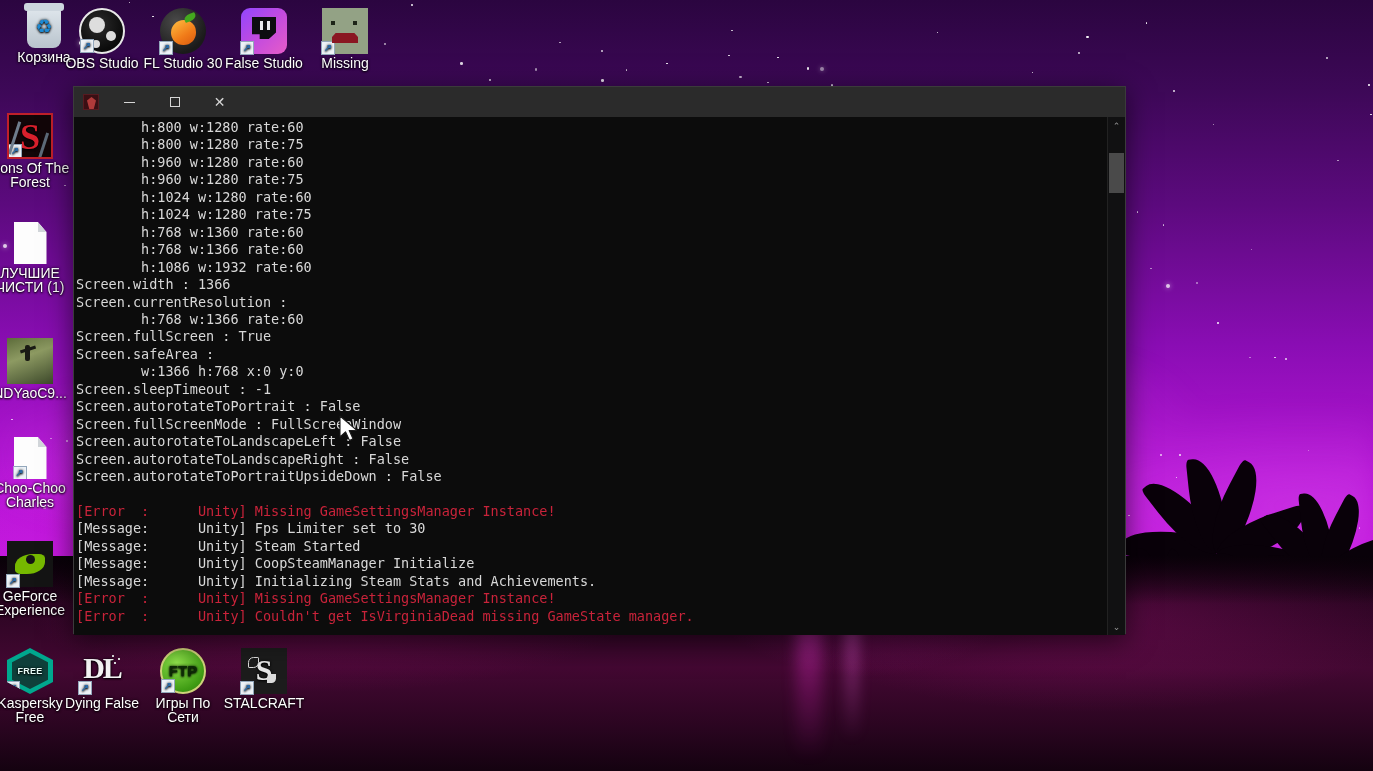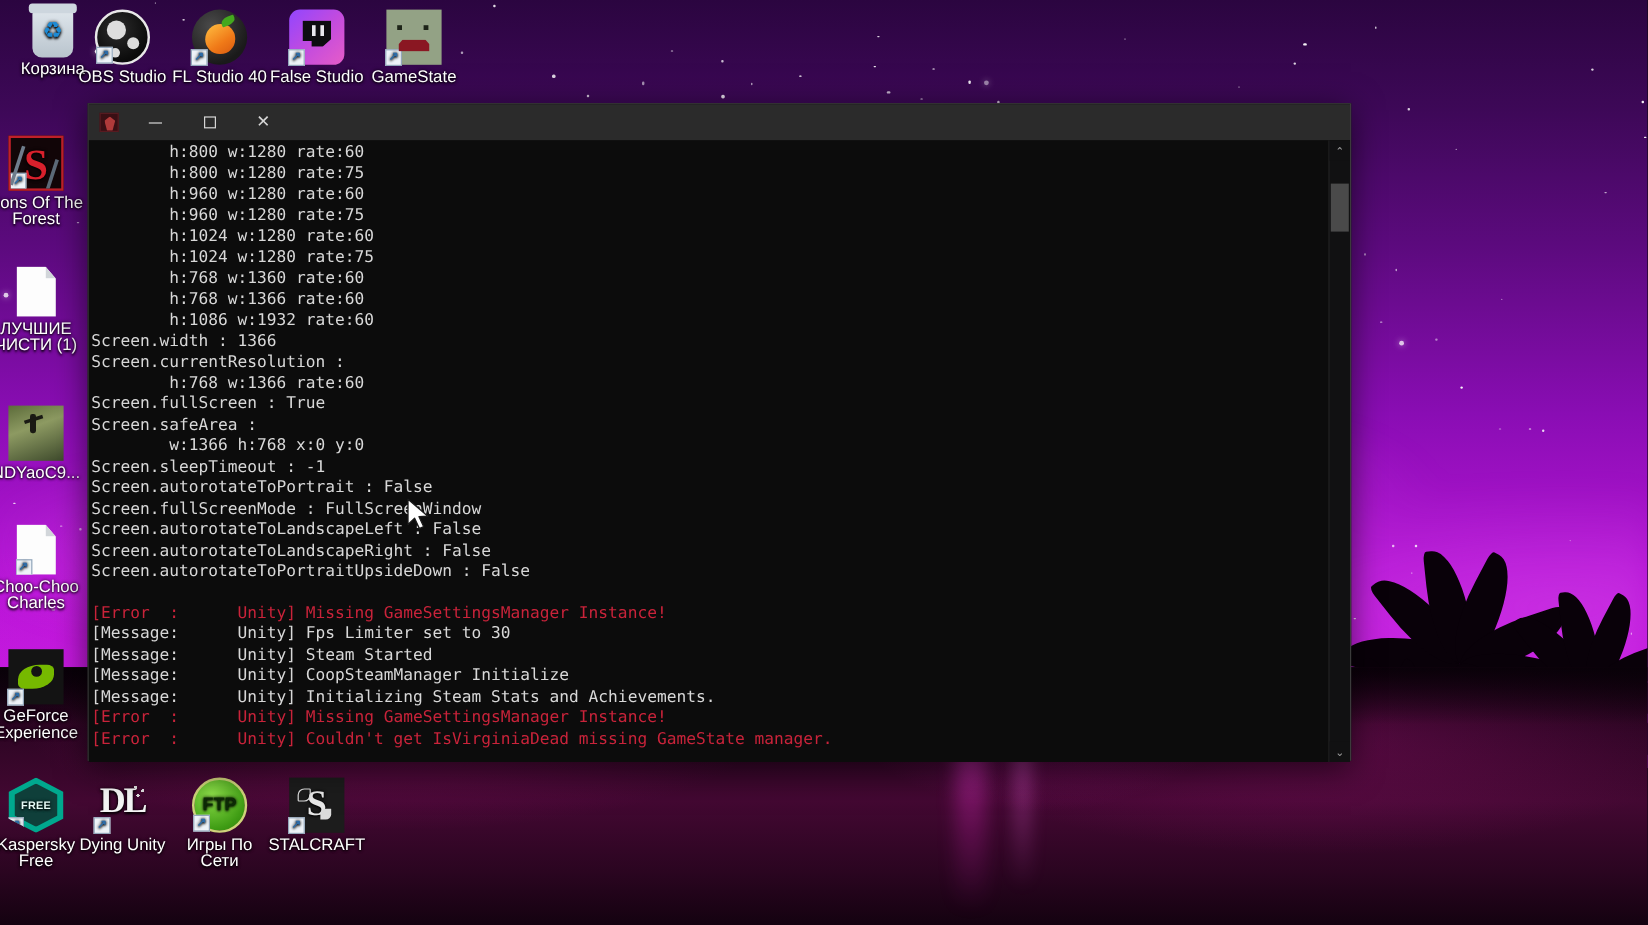--- a/index.html
+++ b/index.html
@@ -484,33 +484,33 @@
     <div class="dicon" style="left: 58px; top: 8px;">
       <div class="art art-obs">
         <span class="shortcut-arrow"></span>
       </div>
       <span class="lbl">OBS Studio</span>
     </div>
     <div class="dicon" style="left: 139px; top: 8px;">
       <div class="art art-fl">
         <span class="shortcut-arrow"></span>
       </div>
-      <span class="lbl">FL Studio 40</span>
+      <span class="lbl">FL Studio 30</span>
     </div>
     <div class="dicon" style="left: 220px; top: 8px;">
       <div class="art art-twitch">
         <span class="shortcut-arrow"></span>
       </div>
       <span class="lbl">False Studio</span>
     </div>
     <div class="dicon" style="left: 301px; top: 8px;">
       <div class="art art-unturned">
         <span class="shortcut-arrow"></span>
       </div>
-      <span class="lbl">GameState</span>
+      <span class="lbl">Missing</span>
     </div>
     <div class="dicon" style="left: -14px; top: 113px;">
       <div class="art art-sotf">
         <span class="shortcut-arrow"></span>
       </div>
       <span class="lbl">Sons Of The Forest</span>
     </div>
     <div class="dicon" style="left: -14px; top: 222px;">
       <div class="art art-doc"></div>
       <span class="lbl">ЛУЧШИЕ ЧИСТИ (1)</span>
@@ -534,21 +534,21 @@
     <div class="dicon" style="left: -14px; top: 648px;">
       <div class="art art-kas">
         <span class="shortcut-arrow"></span>
       </div>
       <span class="lbl">Kaspersky Free</span>
     </div>
     <div class="dicon" style="left: 58px; top: 648px;">
       <div class="art art-dl">
         <span class="shortcut-arrow"></span>
       </div>
-      <span class="lbl">Dying Unity</span>
+      <span class="lbl">Dying False</span>
     </div>
     <div class="dicon" style="left: 139px; top: 648px;">
       <div class="art art-ftp">
         <span class="shortcut-arrow"></span>
       </div>
       <span class="lbl">Игры По Сети</span>
     </div>
     <div class="dicon" style="left: 220px; top: 648px;">
       <div class="art art-stal">
         <span class="shortcut-arrow"></span>

